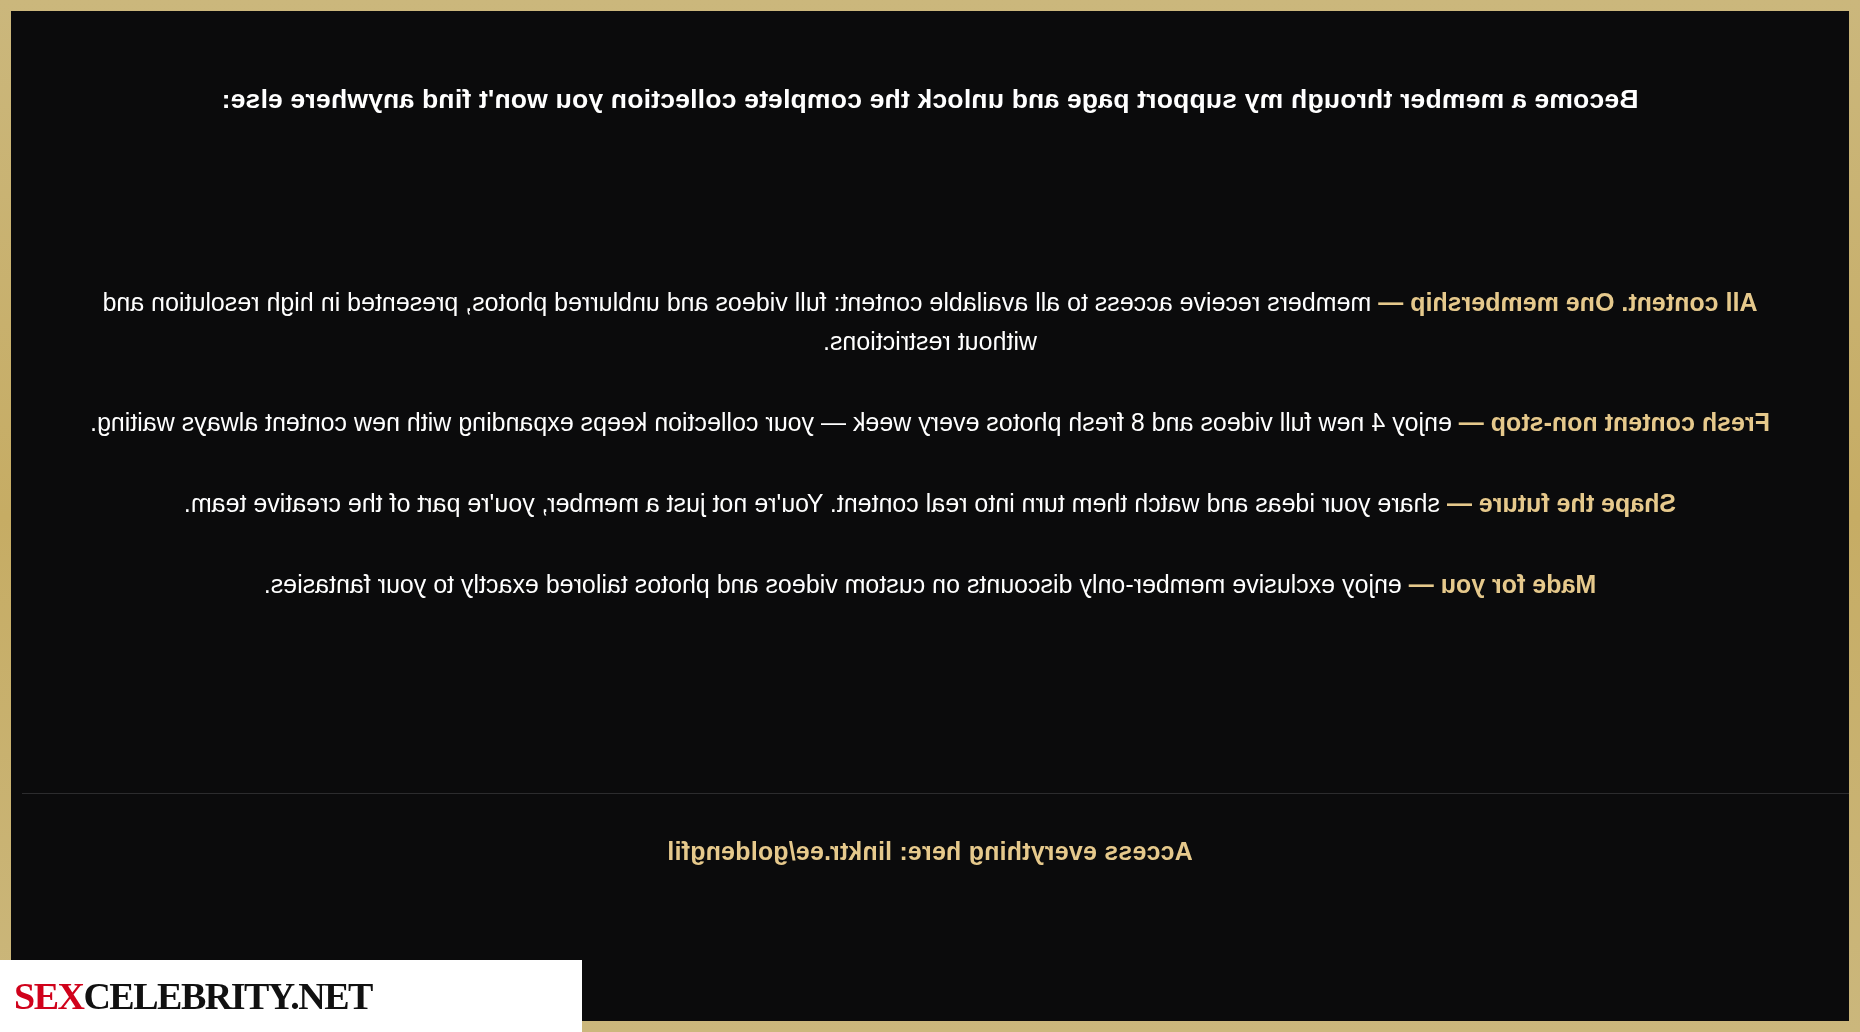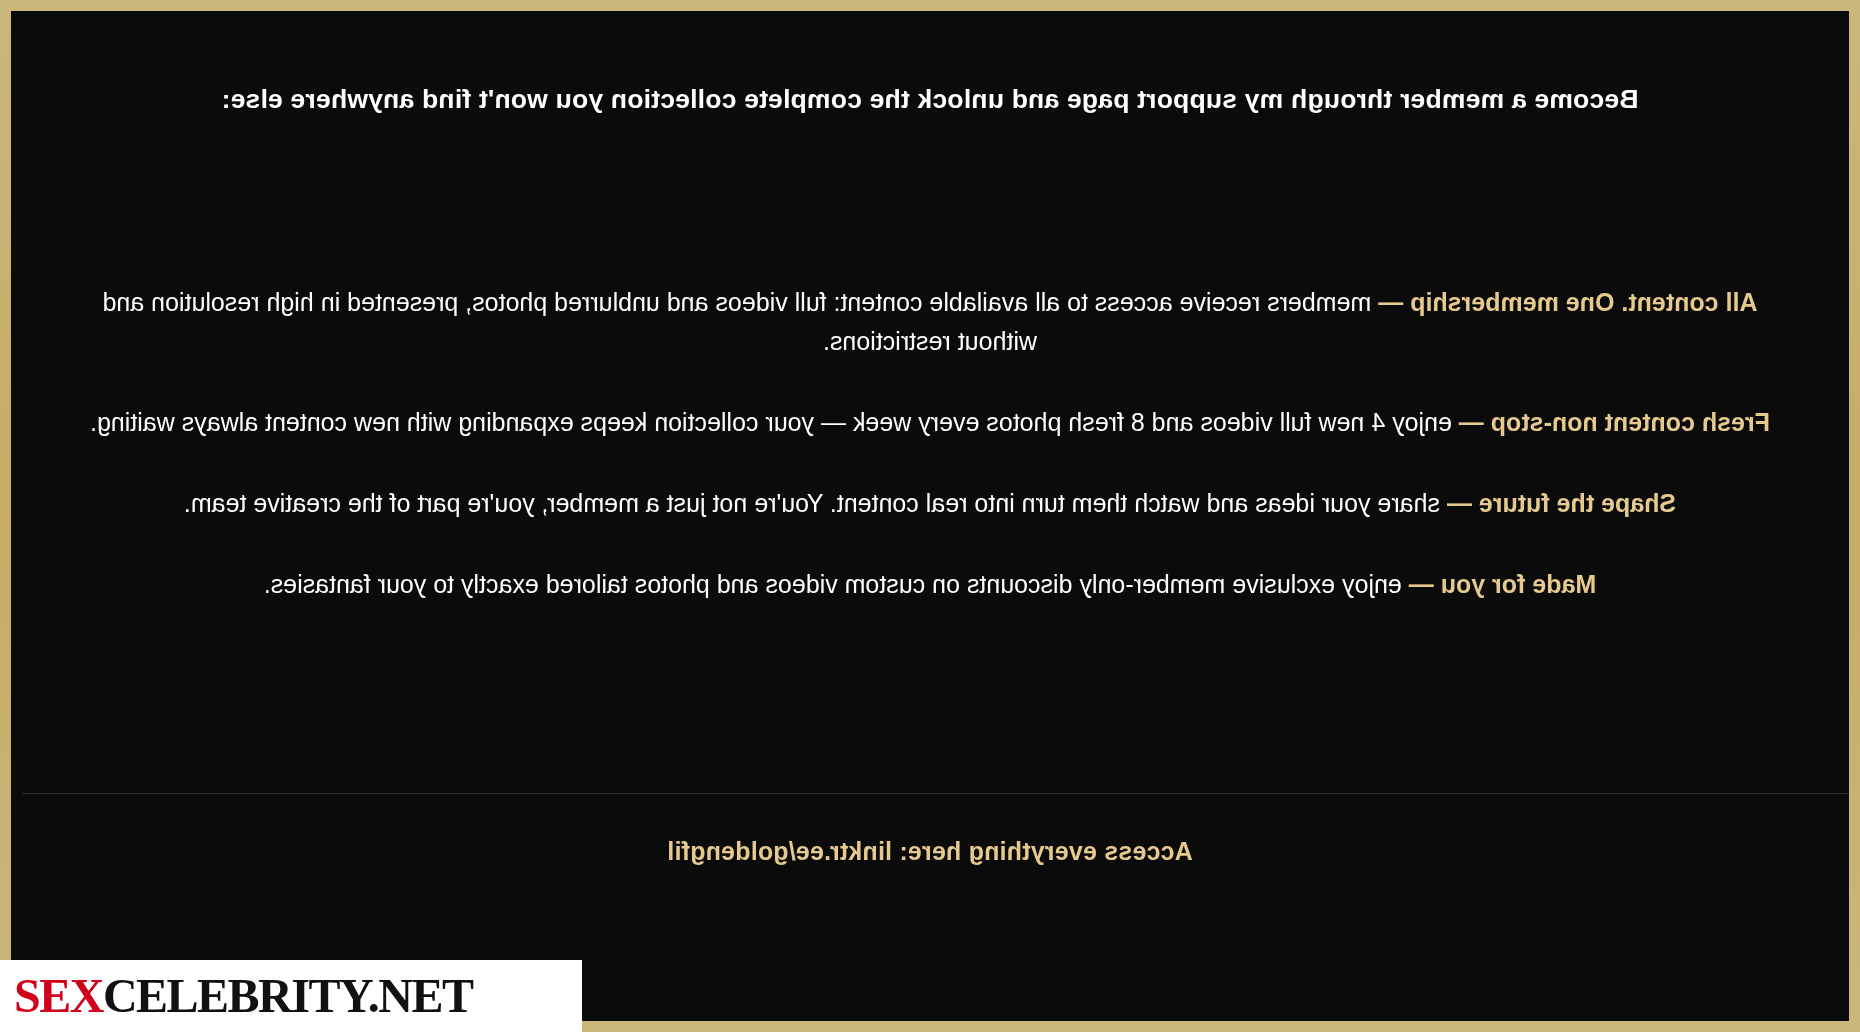--- a/index.html
+++ b/index.html
@@ -120,21 +120,21 @@
     height: 72px;
     background: #ffffff;
     display: flex;
     align-items: center;
     padding-left: 14px;
     box-sizing: border-box;
   }
   .wm-text {
     font-family: "Liberation Serif", serif;
     font-weight: bold;
-    font-size: 48px;
+    font-size: 38px;
     letter-spacing: -1.5px;
     white-space: nowrap;
     line-height: 1;
   }
   .wm-a { color: #d0021b; }
   .wm-b { color: #111111; }
 </style>
 </head>
 <body>
 

